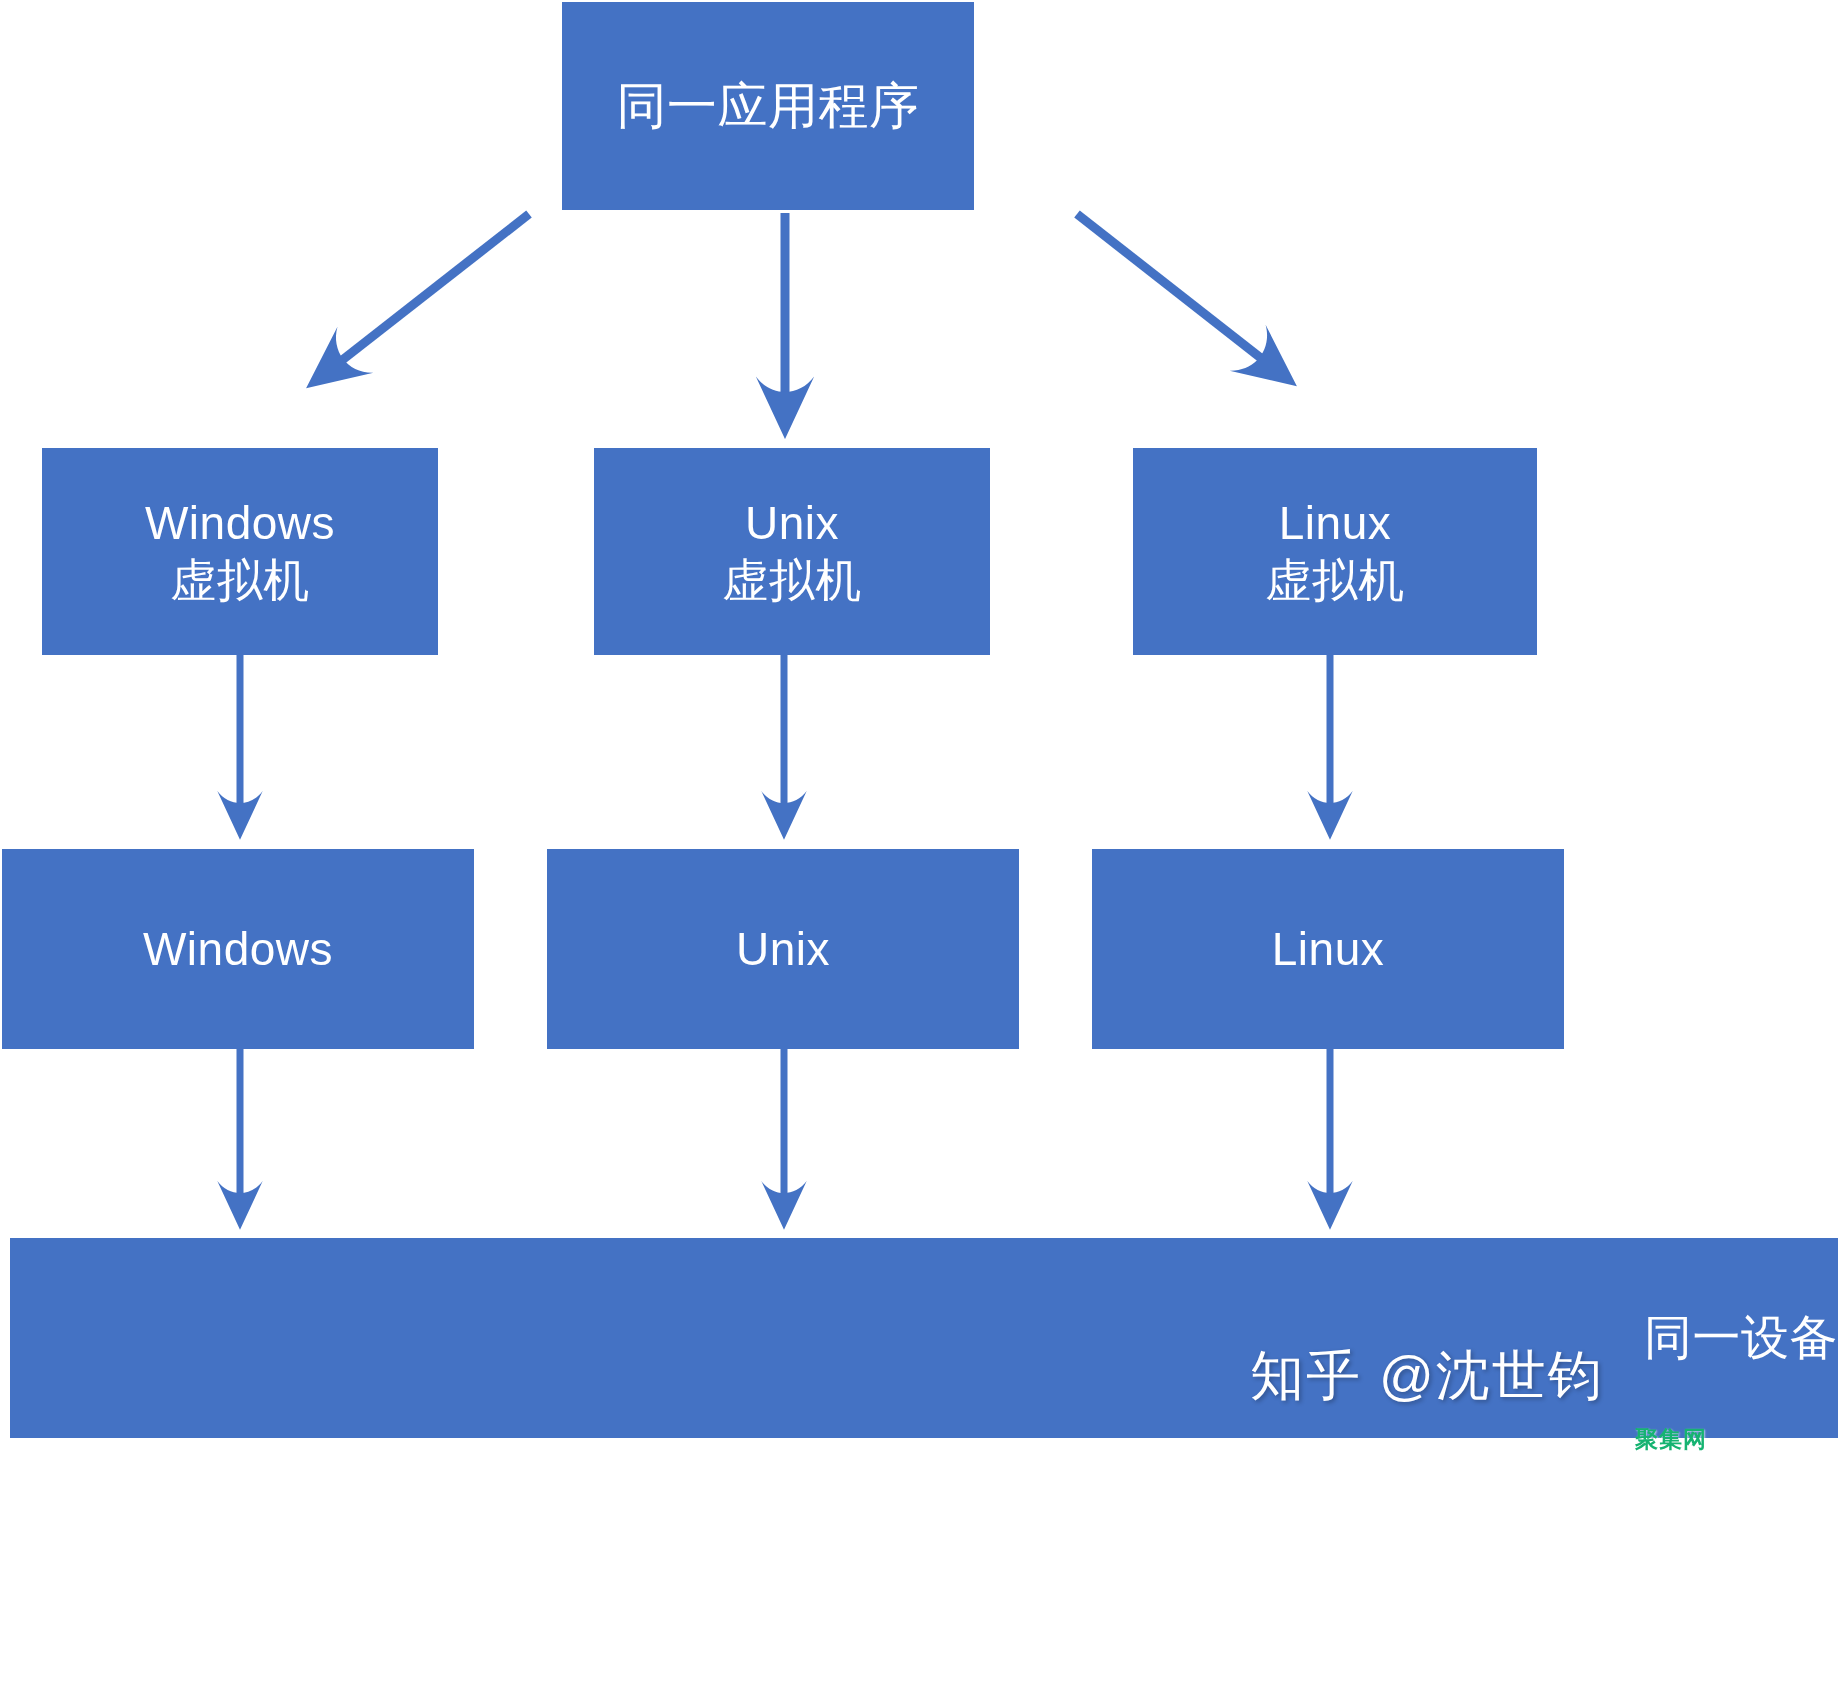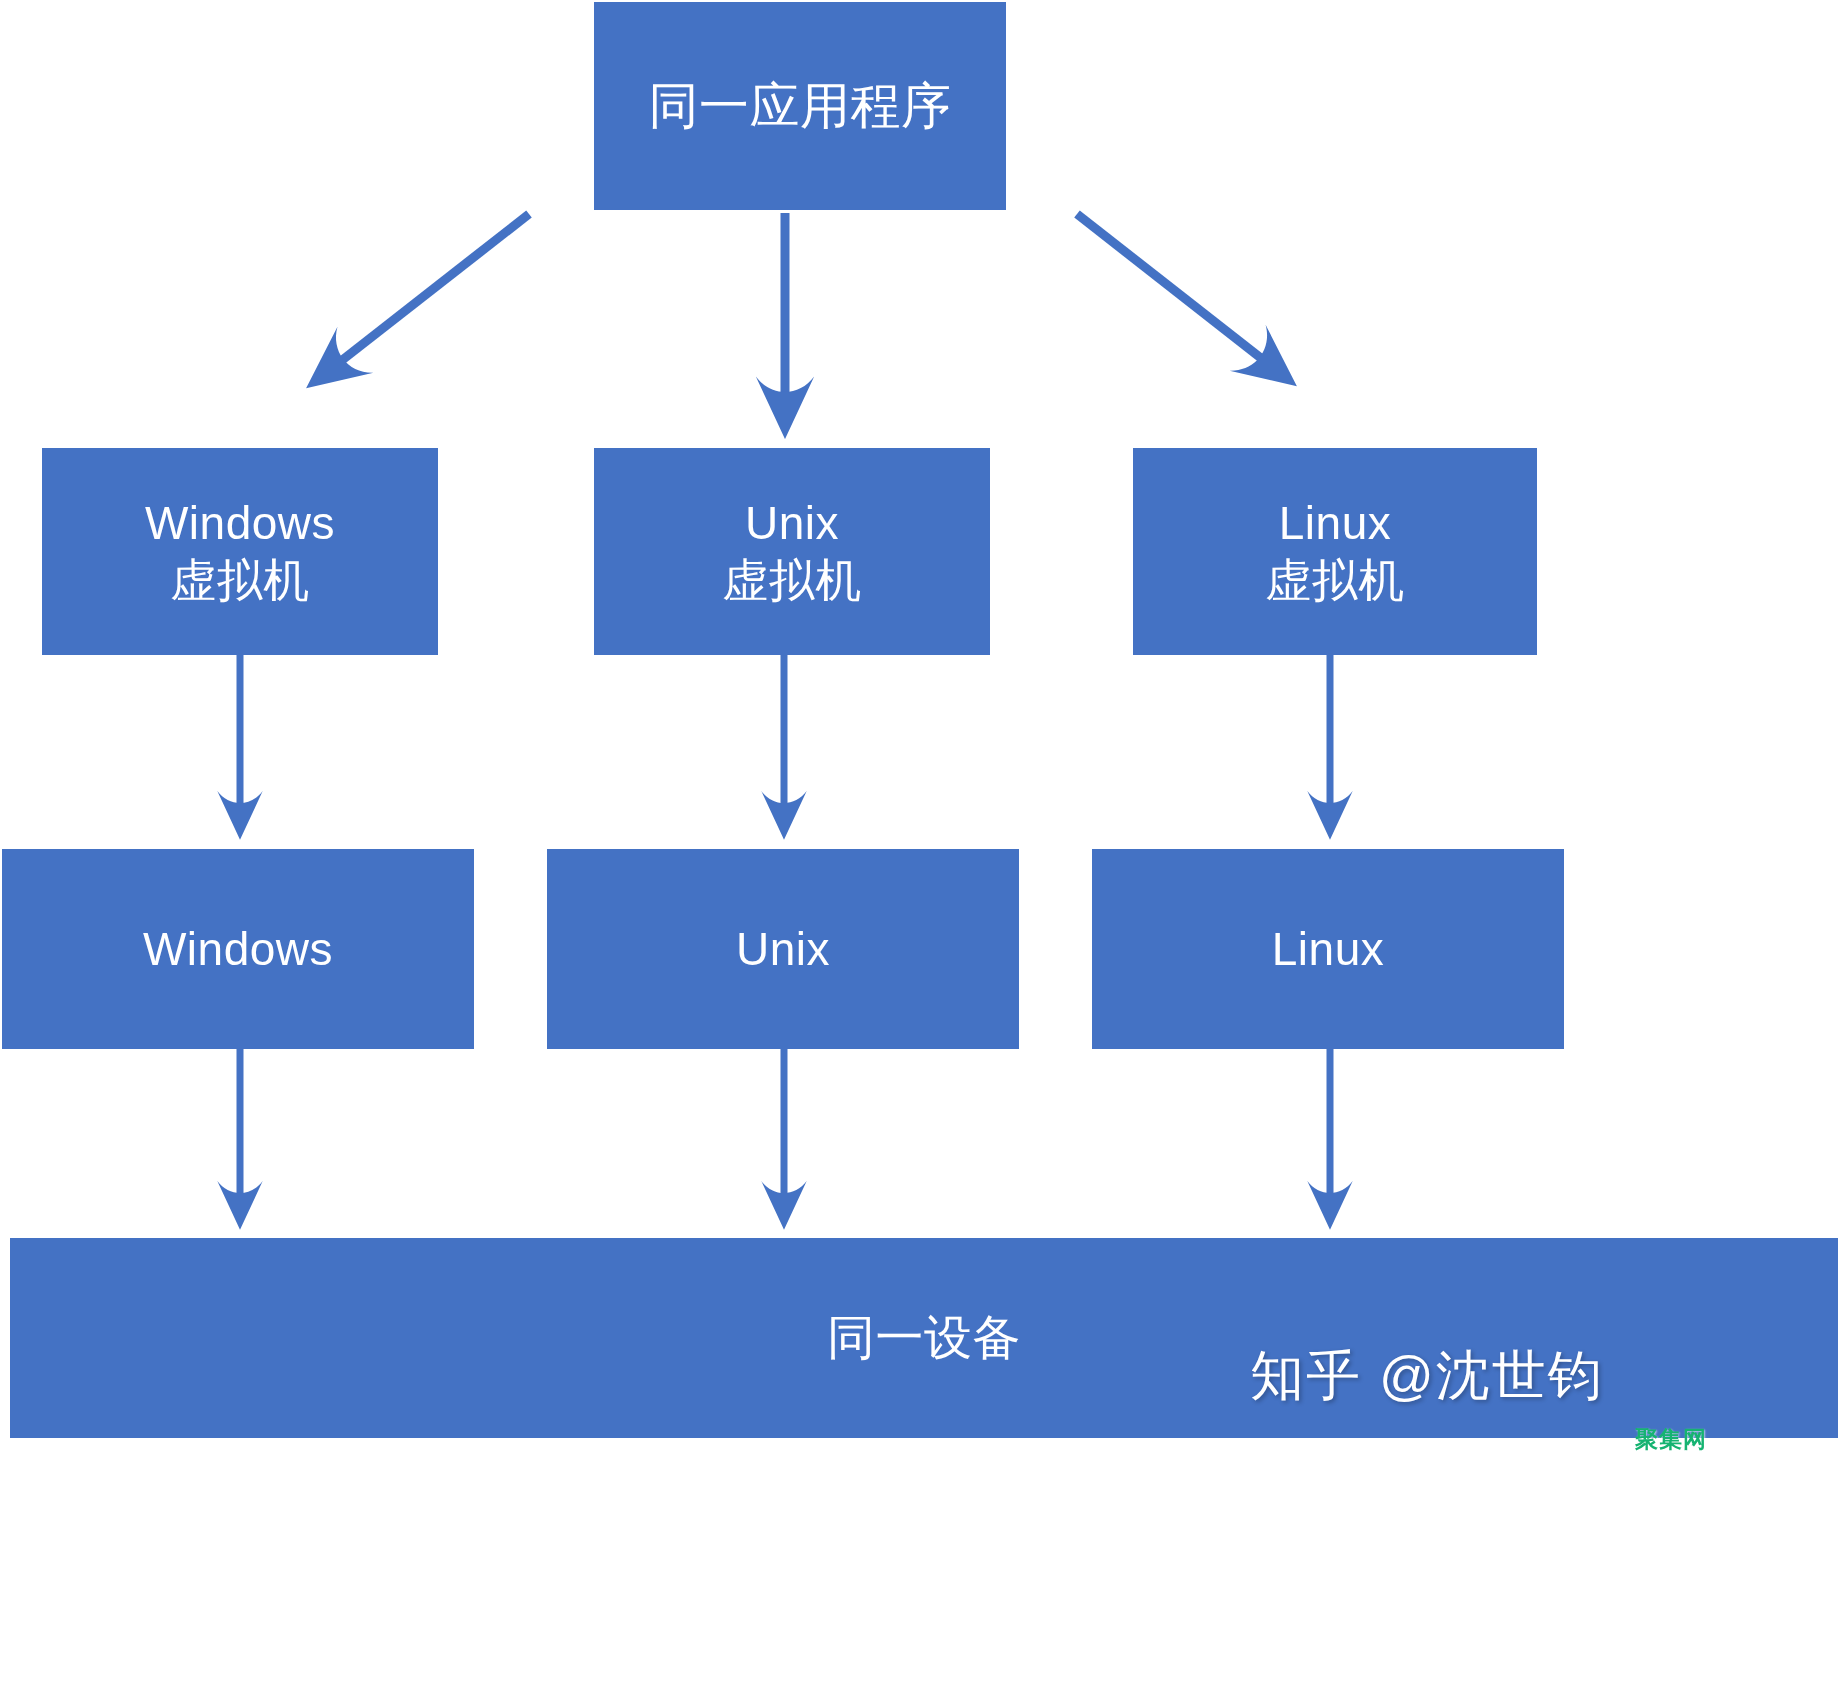--- a/index.html
+++ b/index.html
@@ -39,21 +39,21 @@
     letter-spacing: 0.5px;
     font-weight: 400;
   }
   .node-label {
     display: block;
     white-space: pre-line;
   }
 
   
   #box-app {
-    left: 594px;  top: 2px;
+    left: 562px;  top: 2px;
     width: 412px; height: 208px;
     font-size: 50px;
   }
   
   #box-vm-windows {
     left: 42px;  top: 448px;
     width: 396px; height: 207px;
     font-size: 46px;
   }
   #box-vm-unix {
@@ -80,20 +80,21 @@
   #box-os-linux {
     left: 1092px; top: 849px;
     width: 472px; height: 200px;
     font-size: 46px;
   }
   
   #box-device {
     left: 10px; top: 1238px;
     width: 1828px; height: 200px;
     font-size: 48px;
+    justify-content: flex-end;
   }
 
   #watermark {
     position: absolute;
     left: 1218px;
     top: 1340px;
     color: #ffffff;
     font-size: 54px;
     letter-spacing: 2px;
     white-space: nowrap;

